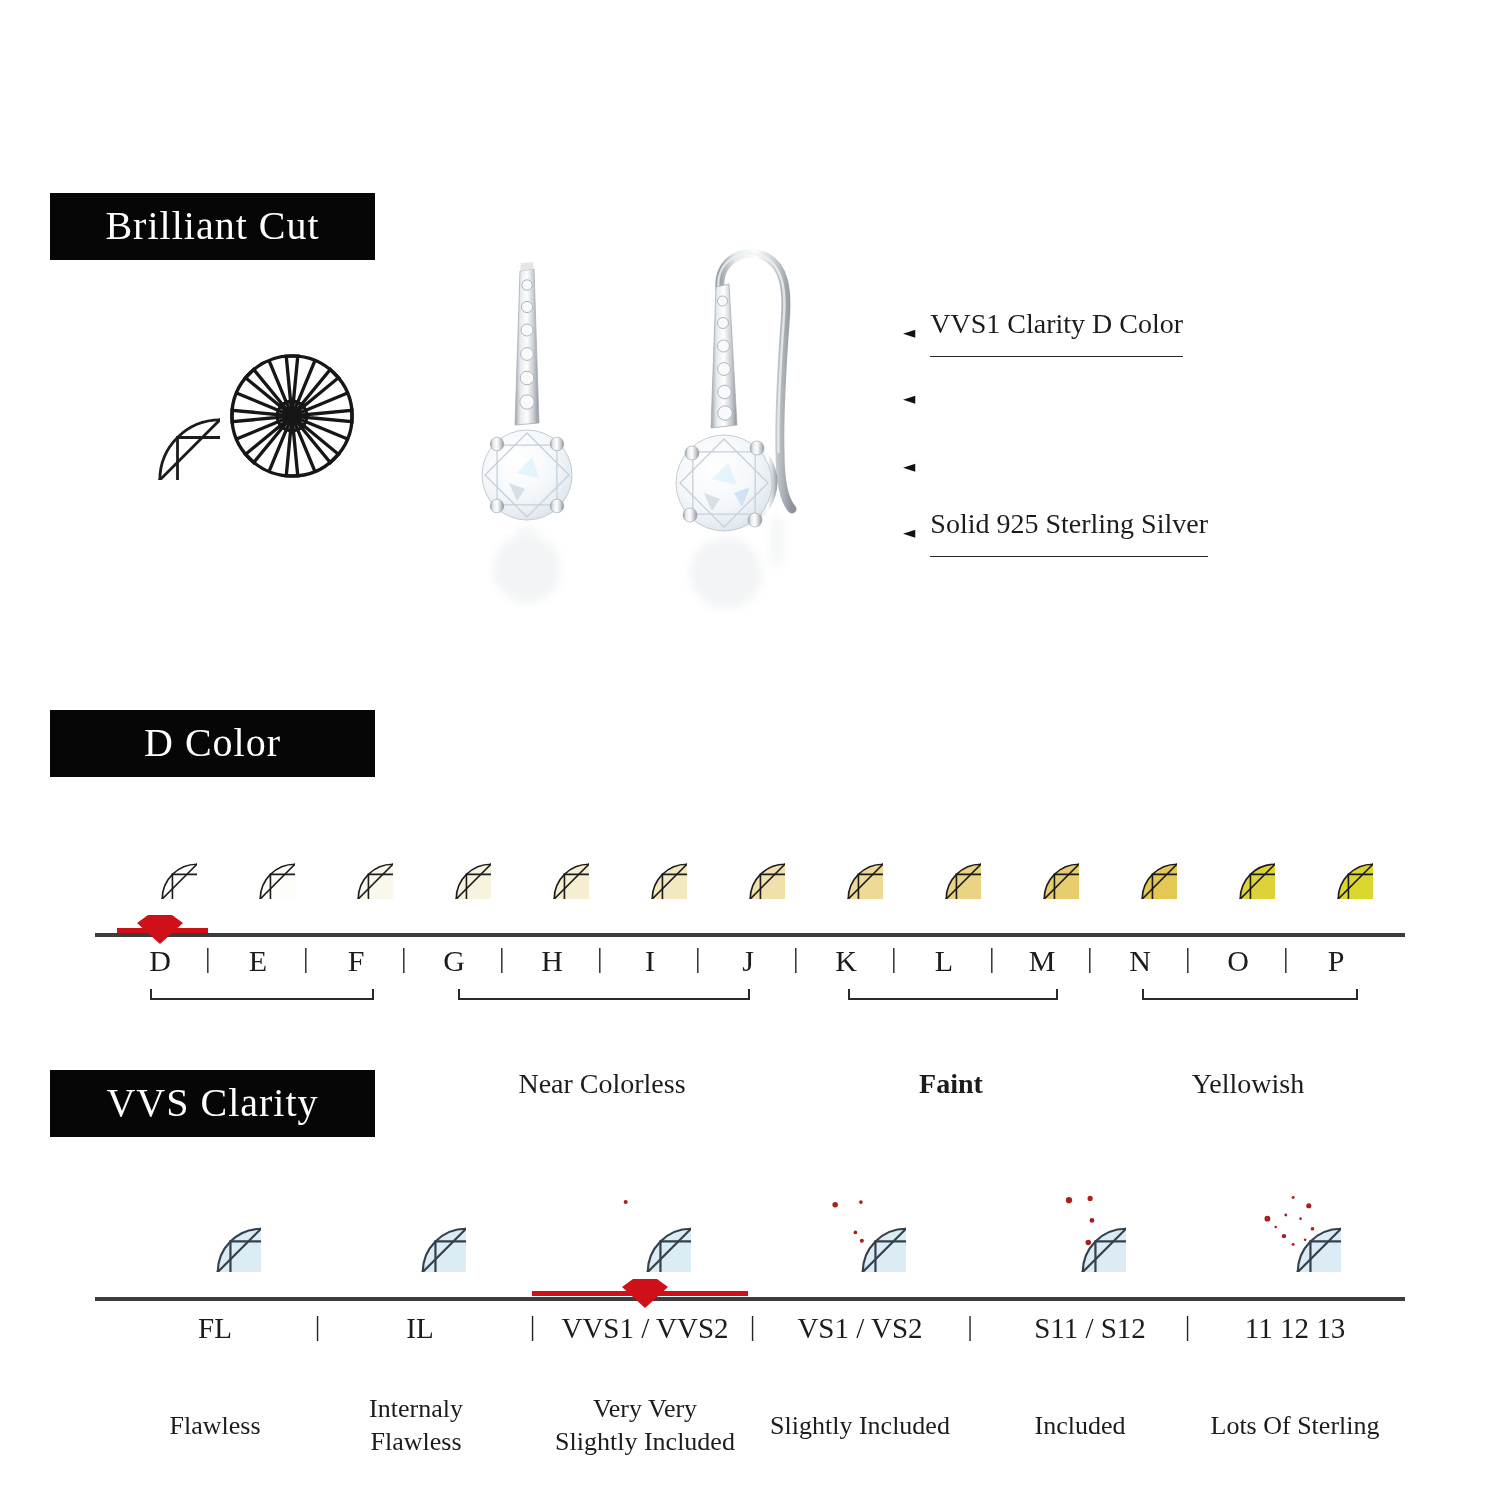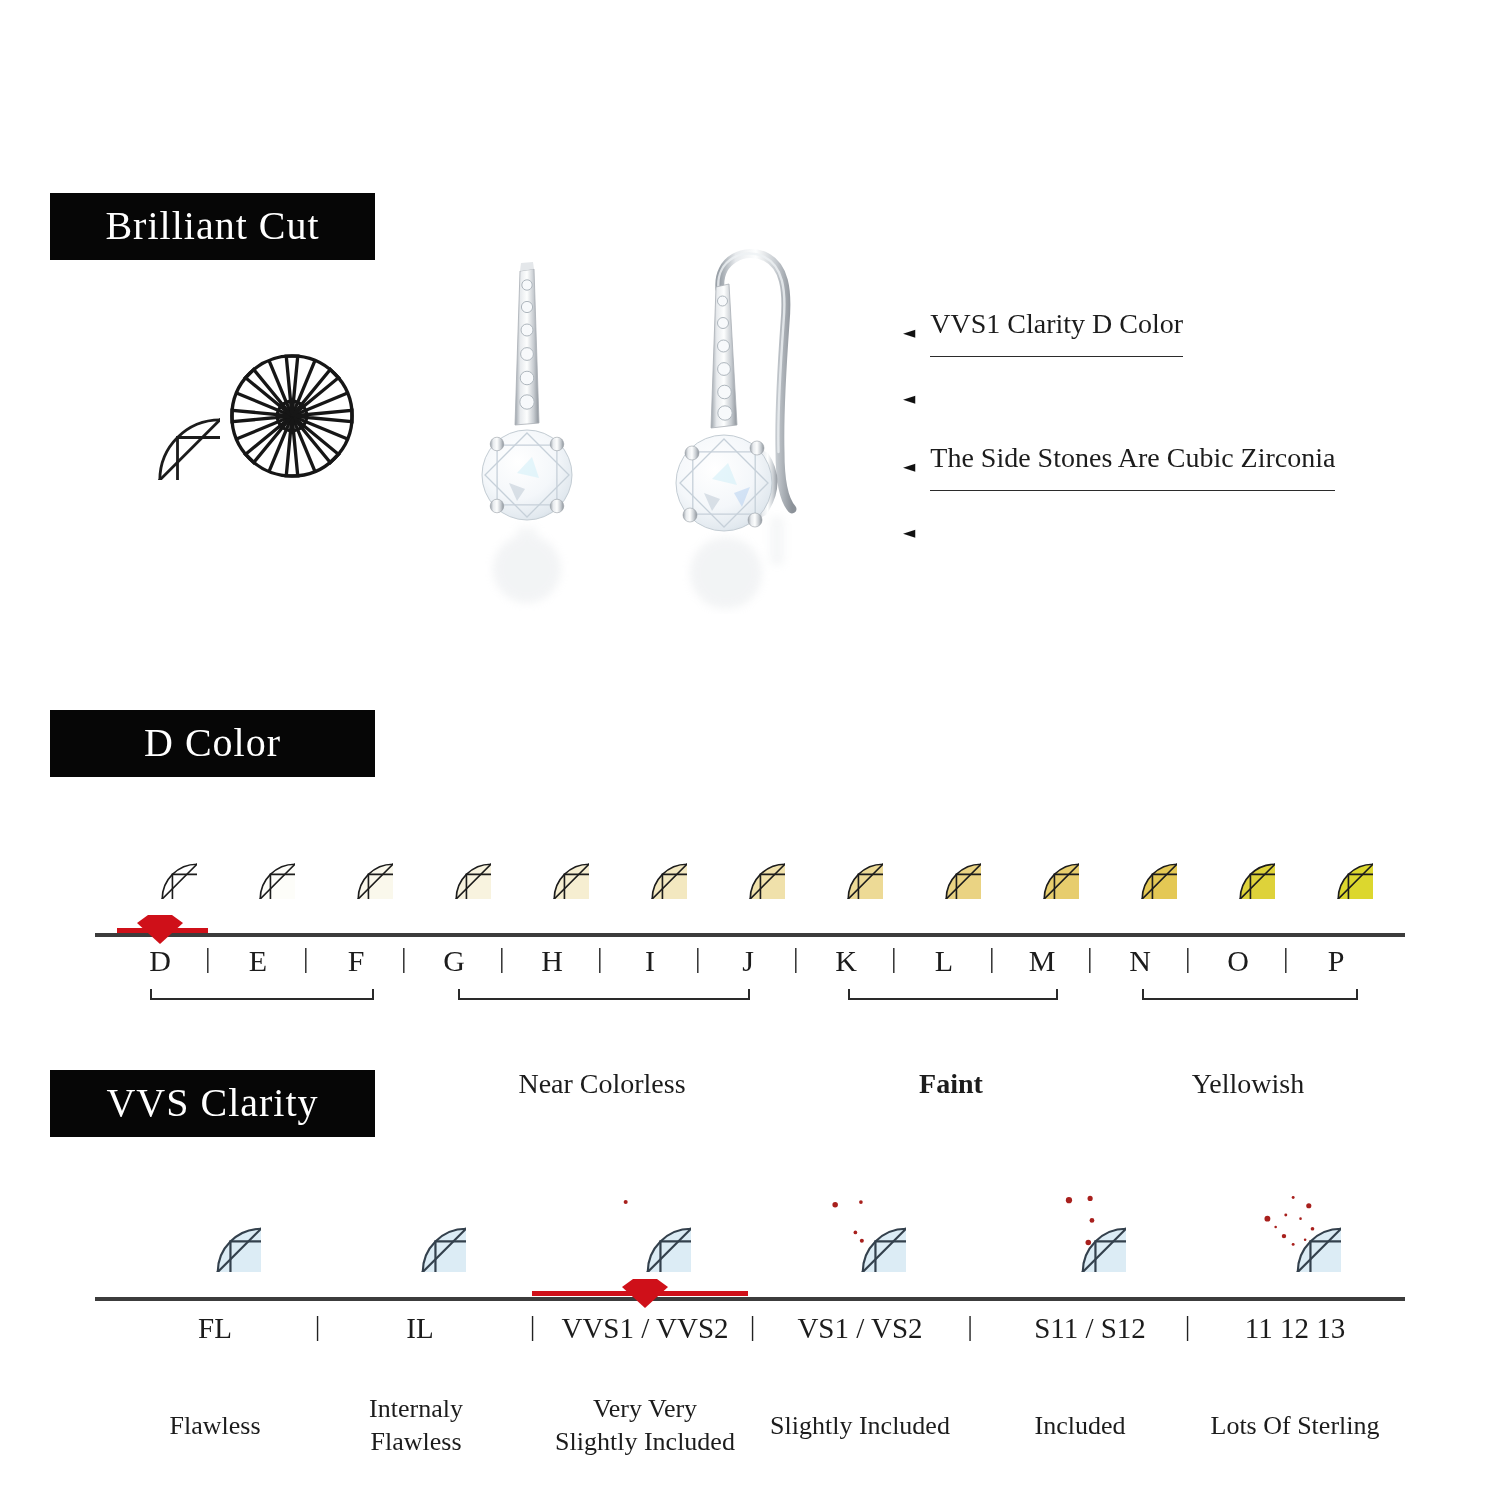--- a/index.html
+++ b/index.html
@@ -192,24 +192,24 @@
 
 <div class="bullet-row" style="top:311px">
   <span class="bullet-arrow">◄</span>
   <span class="bullet-text">VVS1 Clarity D Color</span>
 </div>
 <div class="bullet-row" style="top:377px">
   <span class="bullet-arrow">◄</span>
 </div>
 <div class="bullet-row" style="top:445px">
   <span class="bullet-arrow">◄</span>
-  <span class="bullet-text">The Side Stones Are Cubic Zirconia</span>
 </div>
 <div class="bullet-row" style="top:511px">
   <span class="bullet-arrow">◄</span>
+  <span class="bullet-text">Solid 925 Sterling Silver</span>
 </div>
 
 <div class="title-box" id="box-dcolor">D Color</div>
 
 <div id="color-scale">
     <svg viewBox="-50 -50 100 100" class="color-gem" style="left: 123px;">
       <use href="#sym-gem-crown" fill="#ffffff"></use>
     </svg>
     <div class="scale-letter" style="left: 140px;">D</div>
     <div class="scale-pipe" style="left: 205px;">|</div>

